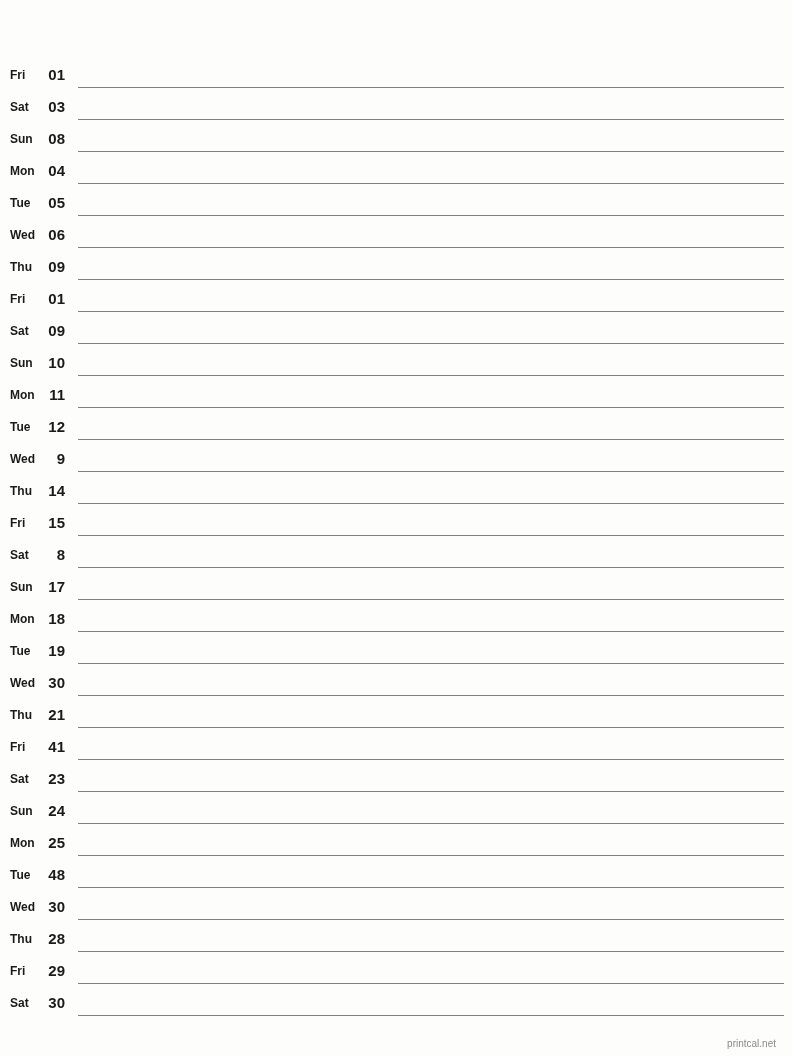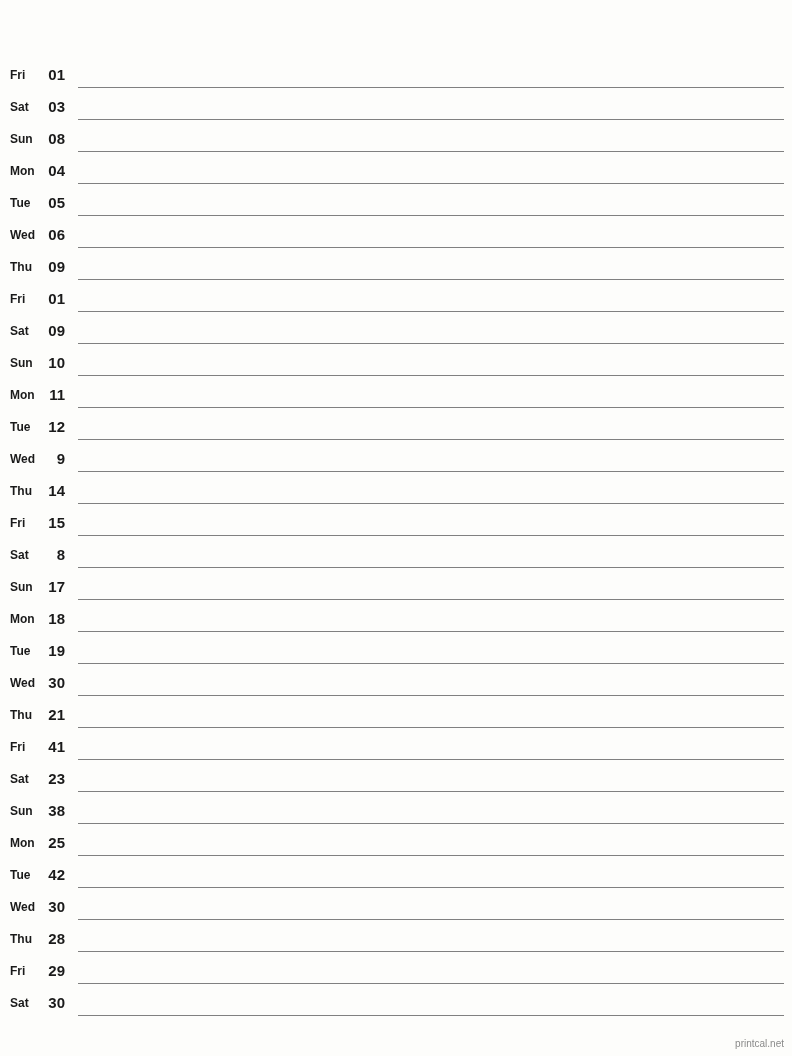--- a/index.html
+++ b/index.html
@@ -73,21 +73,21 @@
   .day-writing-line {
     position: absolute;
     left: 78px;
     right: 8px;
     top: 27px;
     height: 0;
     border-top: 1px solid #808080;
   }
   .footer-credit {
     position: absolute;
-    right: 8px;
+    right: 16px;
     bottom: 6px;
     font-size: 10px;
     color: #8a8a8a;
     line-height: 12px;
     text-align: right;
   }
 </style>
 </head>
 <body>
 
@@ -205,31 +205,31 @@
         <span class="day-number">41</span>
         <div class="day-writing-line"></div>
       </li>
       <li class="day-row">
         <span class="day-weekday">Sat</span>
         <span class="day-number">23</span>
         <div class="day-writing-line"></div>
       </li>
       <li class="day-row">
         <span class="day-weekday">Sun</span>
-        <span class="day-number">38</span>
+        <span class="day-number">24</span>
         <div class="day-writing-line"></div>
       </li>
       <li class="day-row">
         <span class="day-weekday">Mon</span>
         <span class="day-number">25</span>
         <div class="day-writing-line"></div>
       </li>
       <li class="day-row">
         <span class="day-weekday">Tue</span>
-        <span class="day-number">42</span>
+        <span class="day-number">48</span>
         <div class="day-writing-line"></div>
       </li>
       <li class="day-row">
         <span class="day-weekday">Wed</span>
         <span class="day-number">30</span>
         <div class="day-writing-line"></div>
       </li>
       <li class="day-row">
         <span class="day-weekday">Thu</span>
         <span class="day-number">28</span>

